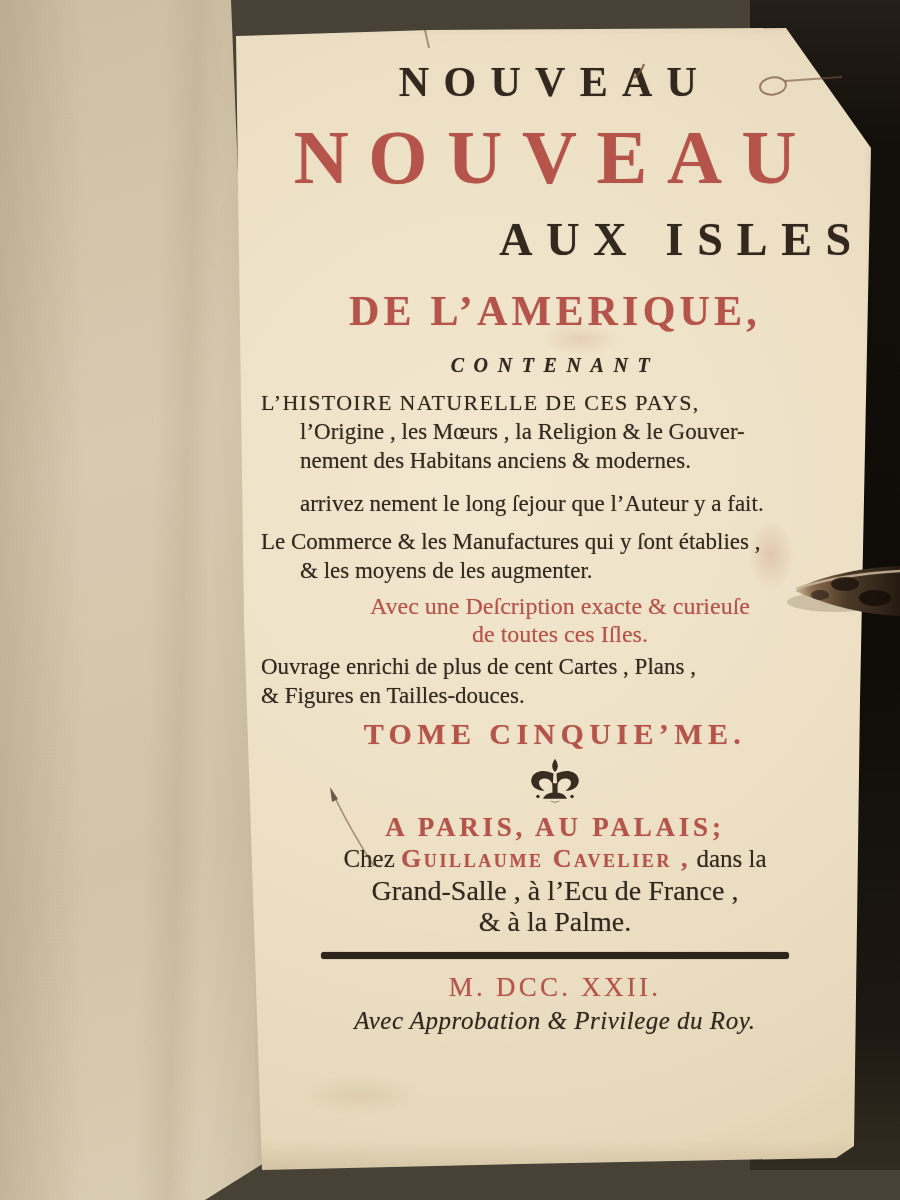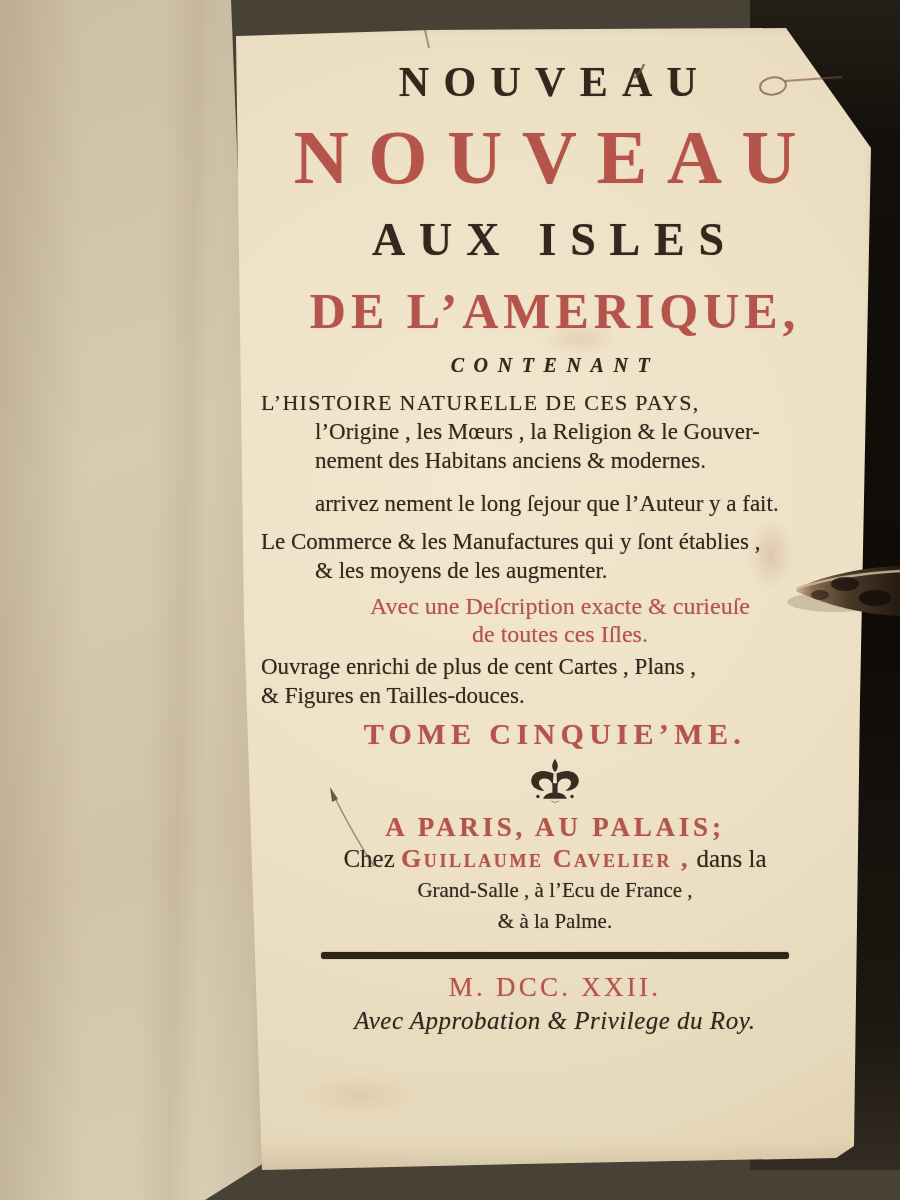--- a/index.html
+++ b/index.html
@@ -41,40 +41,40 @@
   }
   
   .text-col{
     position:absolute;top:0;left:245px;width:620px;padding-top:58px;
     text-align:center;color:#32281e;
   }
   .ink{color:#32281e;text-shadow:0 0 1px rgba(48,36,22,.45);}
   .red{color:#b5544a;text-shadow:0 0 1px rgba(160,70,55,.40);}
   .series-title{font-size:42px;font-weight:bold;letter-spacing:.34em;line-height:48px;}
   .main-title{font-size:76px;font-weight:bold;letter-spacing:.26em;line-height:82px;margin-top:10px;}
-  .subtitle1{font-size:46px;font-weight:bold;letter-spacing:.30em;line-height:52px;margin-top:16px;}
-  .subtitle2{font-size:50px;font-weight:bold;letter-spacing:.10em;line-height:50px;margin-top:20px;}
+  .subtitle1{font-size:46px;font-weight:bold;letter-spacing:.30em;line-height:52px;margin-top:16px;text-align:right;}
+  .subtitle2{font-size:42px;font-weight:bold;letter-spacing:.10em;line-height:50px;margin-top:20px;}
   .contenant{font-size:20px;font-style:italic;font-weight:bold;letter-spacing:.48em;line-height:24px;margin-top:17px;}
   .para{font-size:23px;line-height:29px;text-align:left;padding:0 6px 0 16px;}
-  .para .l{margin-left:54px;}
+  .para .l{margin-left:39px;}
   .para .l.first{margin-left:0;}
   .para.p0{margin-top:11px;}
   .para.p0 .caps{font-size:22px;letter-spacing:.06em;}
   .para.p1{margin-top:14px;}
   .para.p2{margin-top:9px;}
   .para.p3{margin-top:7px;text-align:center;font-size:24px;line-height:28px;}
   .para.p3 .l{margin-left:0;}
   .para.p4{margin-top:4px;}
   .para.p4 .l.c{margin-left:0;}
   .tome{font-size:30px;font-weight:bold;letter-spacing:.18em;line-height:36px;margin-top:6px;}
   .ornament-row{margin-top:6px;height:48px;}
   .imprint-place{font-size:27px;font-weight:bold;letter-spacing:.14em;line-height:32px;margin-top:5px;}
   .imprint-chez{font-size:25px;line-height:32px;}
   .imprint-chez .publisher{font-variant:small-caps;font-weight:bold;letter-spacing:.10em;font-size:26px;}
-  .imprint-addr{font-size:21px;line-height:31px;}
+  .imprint-addr{font-size:28px;line-height:31px;}
   .rule{margin:15px auto 0 auto;width:468px;height:7px;background:#2d241a;border-radius:3px;
         box-shadow:0 0 1px rgba(45,36,26,.8);}
   .date-line{font-size:27px;font-weight:normal;letter-spacing:.12em;line-height:32px;margin-top:12px;}
   .privilege{font-size:25px;font-style:italic;line-height:30px;margin-top:3px;letter-spacing:.02em;}
   
   .stain{position:absolute;border-radius:50%;pointer-events:none;}
   .stain.s1{left:748px;top:520px;width:46px;height:70px;
     background:radial-gradient(closest-side,rgba(150,60,40,.16),rgba(150,60,40,0));}
   .stain.s2{left:540px;top:322px;width:80px;height:34px;
     background:radial-gradient(closest-side,rgba(160,72,45,.13),rgba(160,72,45,0));}

